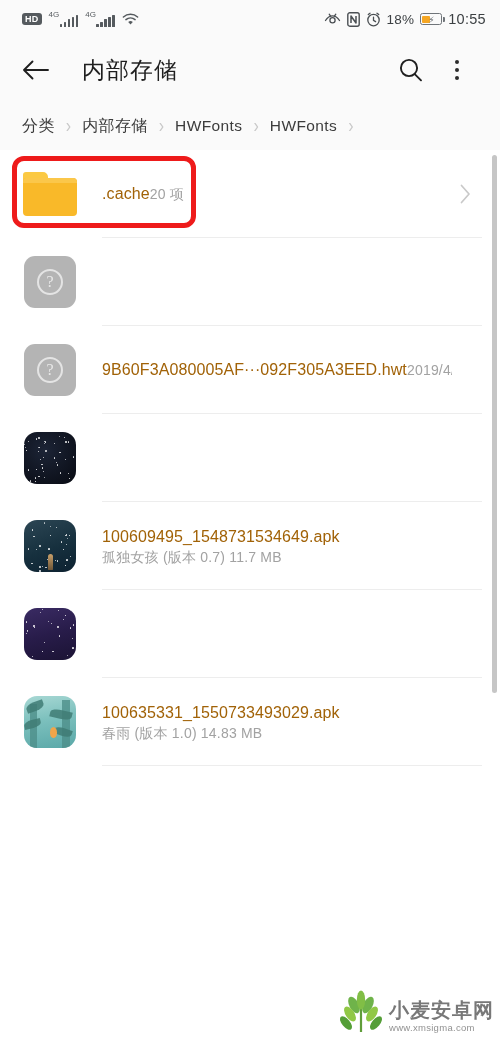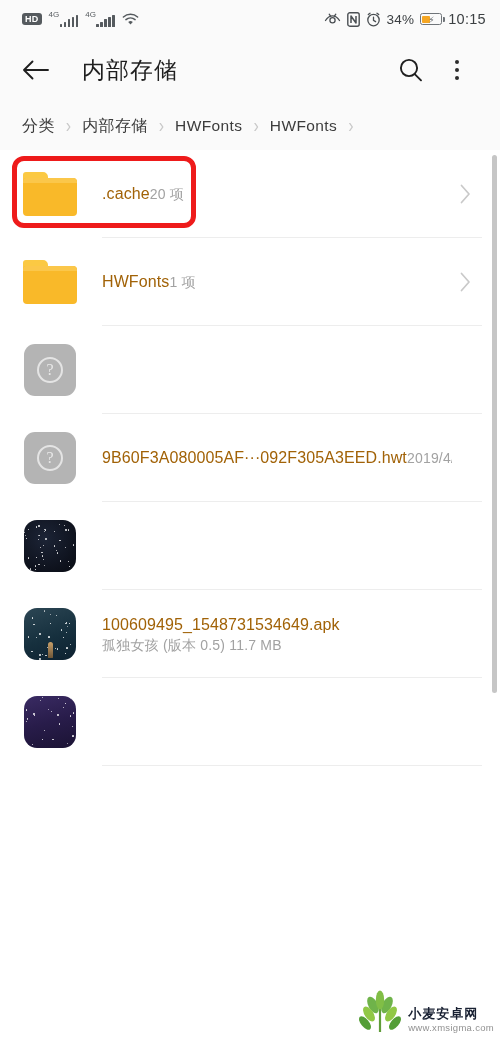--- a/index.html
+++ b/index.html
@@ -338,23 +338,23 @@
     bottom: 6px;
     display: flex;
     align-items: flex-end;
     gap: 4px;
     opacity: .96;
     pointer-events: none;
   }
   .wm-logo { width: 48px; height: 44px; position: relative; }
   .wm-text { display: flex; flex-direction: column; align-items: flex-start; }
   .wm-cn {
-    font-size: 13px;
+    font-size: 20px;
     font-weight: bold;
-    color: #0f172a;
+    color: #737373;
     letter-spacing: 1px;
     line-height: 1.1;
   }
   .wm-url {
     font-size: 9.5px;
     color: #8d8d8d;
     letter-spacing: 0.3px;
     margin-top: 1px;
   }
 </style>
@@ -408,26 +408,26 @@
           <path d="M4 11V4l5 7V4" stroke="#4a4f53" stroke-width="1.5" fill="none" stroke-linejoin="round"></path>
         </svg>
       </span>
       <span class="sb-icon">
         <svg width="15" height="15" viewBox="0 0 15 15">
           <circle cx="7.5" cy="8.1" r="5.7" stroke="#4a4f53" stroke-width="1.3" fill="none"></circle>
           <path d="M7.5 5.2v3.1l2.1 1.3" stroke="#4a4f53" stroke-width="1.3" fill="none" stroke-linecap="round"></path>
           <path d="M2.3 2.6 4 1.2M12.7 2.6 11 1.2" stroke="#4a4f53" stroke-width="1.3" stroke-linecap="round"></path>
         </svg>
       </span>
-      <span class="sb-text">34%</span>
+      <span class="sb-text">18%</span>
       <span class="battery">
         <span class="fill" style="width:8px"></span>
         <span class="bolt">⚡</span>
       </span>
-      <span class="sb-clock">10:15</span>
+      <span class="sb-clock">10:55</span>
     </div>
   </div>
 
   <div class="appbar">
     <span class="back">
       <svg width="28" height="22" viewBox="0 0 28 22">
         <path d="M26 11H2M10.5 2.5 2 11l8.5 8.5" stroke="#1f1f1f" stroke-width="1.9" fill="none" stroke-linecap="round" stroke-linejoin="round"></path>
       </svg>
     </span>
     <span class="title">内部存储</span>
@@ -467,36 +467,20 @@
           </span>
         </span>
         <span class="meta"><span class="fname">.cache</span><span class="fsub">20 项</span></span>
         <span class="chev">
           <svg width="11" height="20" viewBox="0 0 11 20">
             <path d="M1.5 1.5 9 10l-7.5 8.5" stroke="#c9c9c9" stroke-width="1.7" fill="none" stroke-linecap="round" stroke-linejoin="round"></path>
           </svg>
         </span>
         <span class="divider"></span>
         <span class="hl-box" style="border-color: rgb(238, 27, 27);"></span>
-      </div>
-      <div class="row">
-        <span class="thumbwrap">
-          <span class="folder">
-            <span class="tab"></span>
-            <span class="body"></span>
-            <span class="lip"></span>
-          </span>
-        </span>
-        <span class="meta"><span class="fname">HWFonts</span><span class="fsub">1 项</span></span>
-        <span class="chev">
-          <svg width="11" height="20" viewBox="0 0 11 20">
-            <path d="M1.5 1.5 9 10l-7.5 8.5" stroke="#c9c9c9" stroke-width="1.7" fill="none" stroke-linecap="round" stroke-linejoin="round"></path>
-          </svg>
-        </span>
-        <span class="divider"></span>
       </div>
       <div class="row">
         <span class="thumbwrap">
           <span class="unknown">
             <span class="q">?</span>
           </span>
         </span>
         <span class="chev"></span>
         <span class="divider"></span>
       </div>
@@ -589,21 +573,21 @@
             <span class="star" style="left:32.5px;top:40.1px;width:1.7px;height:1.7px"></span>
             <span class="star" style="left:36.5px;top:21.4px;width:1.2px;height:1.2px"></span>
             <span class="star" style="left:7.1px;top:42.8px;width:1.7px;height:1.7px"></span>
             <span class="star" style="left:15.0px;top:25.2px;width:1.6px;height:1.6px"></span>
             <span class="star" style="left:31.2px;top:39.5px;width:1.1px;height:1.1px"></span>
             <span class="star" style="left:26.4px;top:6.4px;width:0.9px;height:0.9px"></span>
             <span class="star" style="left:21.4px;top:46.8px;width:1.4px;height:1.4px"></span>
             <span class="girl"></span>
           </span>
         </span>
-        <span class="meta"><span class="fname">100609495_1548731534649.apk</span><span class="fsub">孤独女孩 (版本 0.5) 11.7 MB</span></span>
+        <span class="meta"><span class="fname">100609495_1548731534649.apk</span><span class="fsub">孤独女孩 (版本 0.7) 11.7 MB</span></span>
         <span class="chev"></span>
         <span class="divider"></span>
       </div>
       <div class="row">
         <span class="thumbwrap">
           <span class="apkthumb th-purple">
             <span class="star" style="left:20.2px;top:34.2px;width:1.0px;height:1.0px"></span>
             <span class="star" style="left:28.3px;top:43.2px;width:1.3px;height:1.3px"></span>
             <span class="star" style="left:23.7px;top:13.1px;width:0.8px;height:0.8px"></span>
             <span class="star" style="left:27.3px;top:14.8px;width:1.2px;height:1.2px"></span>
@@ -627,20 +611,36 @@
             <span class="star" style="left:48.3px;top:39.2px;width:1.7px;height:1.7px"></span>
             <span class="star" style="left:16.4px;top:4.1px;width:0.8px;height:0.8px"></span>
             <span class="star" style="left:9.4px;top:17.4px;width:1.3px;height:1.3px"></span>
             <span class="star" style="left:48.1px;top:0.1px;width:1.2px;height:1.2px"></span>
             <span class="star" style="left:3.4px;top:22.9px;width:1.0px;height:1.0px"></span>
           </span>
         </span>
         <span class="chev"></span>
         <span class="divider"></span>
       </div>
+      <div class="row">
+        <span class="thumbwrap">
+          <span class="apkthumb th-spring">
+            <span class="trunk" style="left:6px;top:8px;width:7px;height:44px"></span>
+            <span class="trunk" style="left:38px;top:4px;width:8px;height:48px"></span>
+            <span class="leafA" style="left:2px;top:6px;width:18px;height:9px;transform:rotate(-20deg)"></span>
+            <span class="leafA" style="left:26px;top:14px;width:22px;height:9px;transform:rotate(14deg)"></span>
+            <span class="leafB" style="left:0px;top:24px;width:17px;height:8px;transform:rotate(-14deg)"></span>
+            <span class="leafB" style="left:30px;top:32px;width:18px;height:8px;transform:rotate(20deg)"></span>
+            <span class="lantern"></span>
+          </span>
+        </span>
+        <span class="meta"><span class="fname">100635331_1550733493029.apk</span><span class="fsub">春雨 (版本 1.0) 14.83 MB</span></span>
+        <span class="chev"></span>
+        <span class="divider"></span>
+      </div>
       <div class="scrollbar-track">
         <span class="scrollbar-thumb" style="background: rgb(198, 198, 198);"></span>
       </div>
     </div>
 
   <div class="watermark">
     <span class="wm-logo">
       <svg width="48" height="44" viewBox="0 0 48 44">
         <g stroke="none">
           <path d="M24 43 V20" stroke="#5a9a33" stroke-width="2.2"></path>

